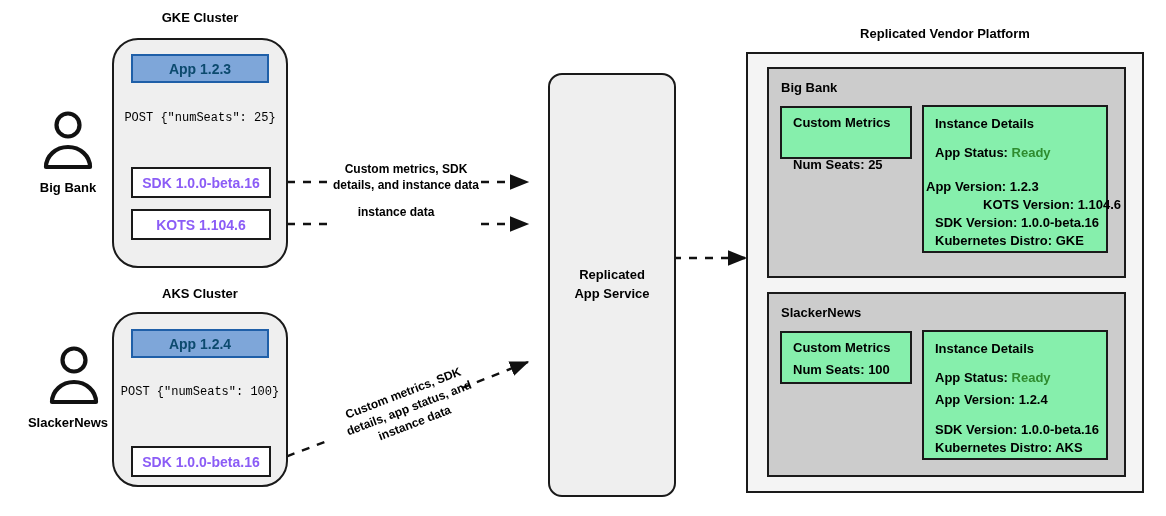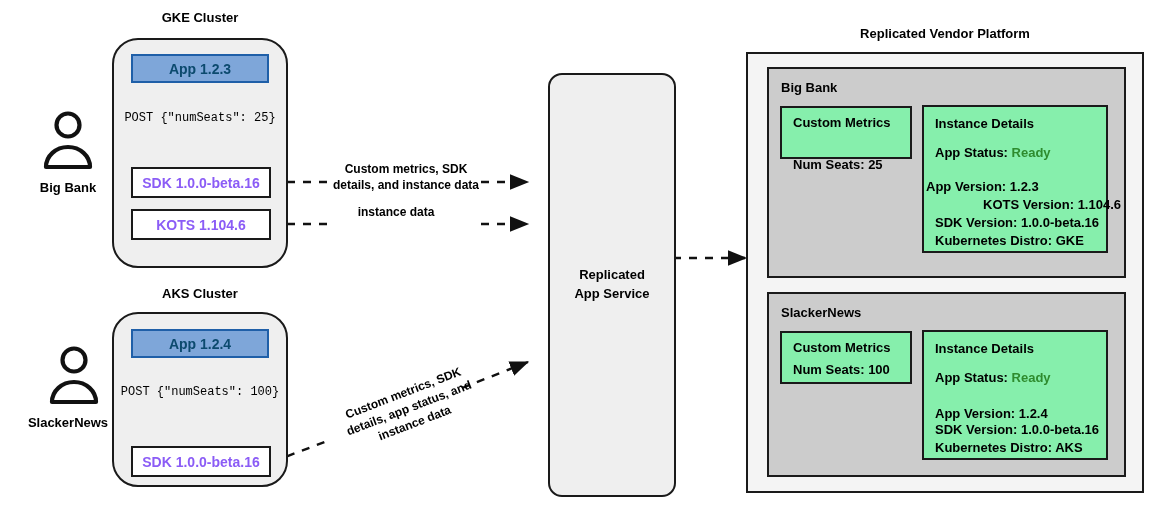--- a/index.html
+++ b/index.html
@@ -291,18 +291,18 @@
     <div class="abs card-title" style="left:11px; top:7px;">Custom Metrics</div>
     <div class="abs card-line" style="left:11px; top:29px;">Num Seats: 100</div>
   </div>
 
   <div class="abs card" style="left:922px; top:330px; width:186px; height:130px;">
     <div class="abs card-title" style="left:11px; top:9px;">Instance Details</div>
     <div class="abs card-line" style="left:11px; top:38px;">
       <span>App Status:</span>
       <span class="status-ok">Ready</span>
     </div>
-    <div class="abs card-line" style="left:11px; top:74px;">App Version: 1.2.4</div>
+    <div class="abs card-line" style="left:11px; top:60px;">App Version: 1.2.4</div>
     <div class="abs card-line" style="left:11px; top:90px;">SDK Version: 1.0.0-beta.16</div>
     <div class="abs card-line" style="left:11px; top:108px;text-align:center;">Kubernetes Distro: AKS</div>
   </div>
 
 </div>
 
 </body></html>

